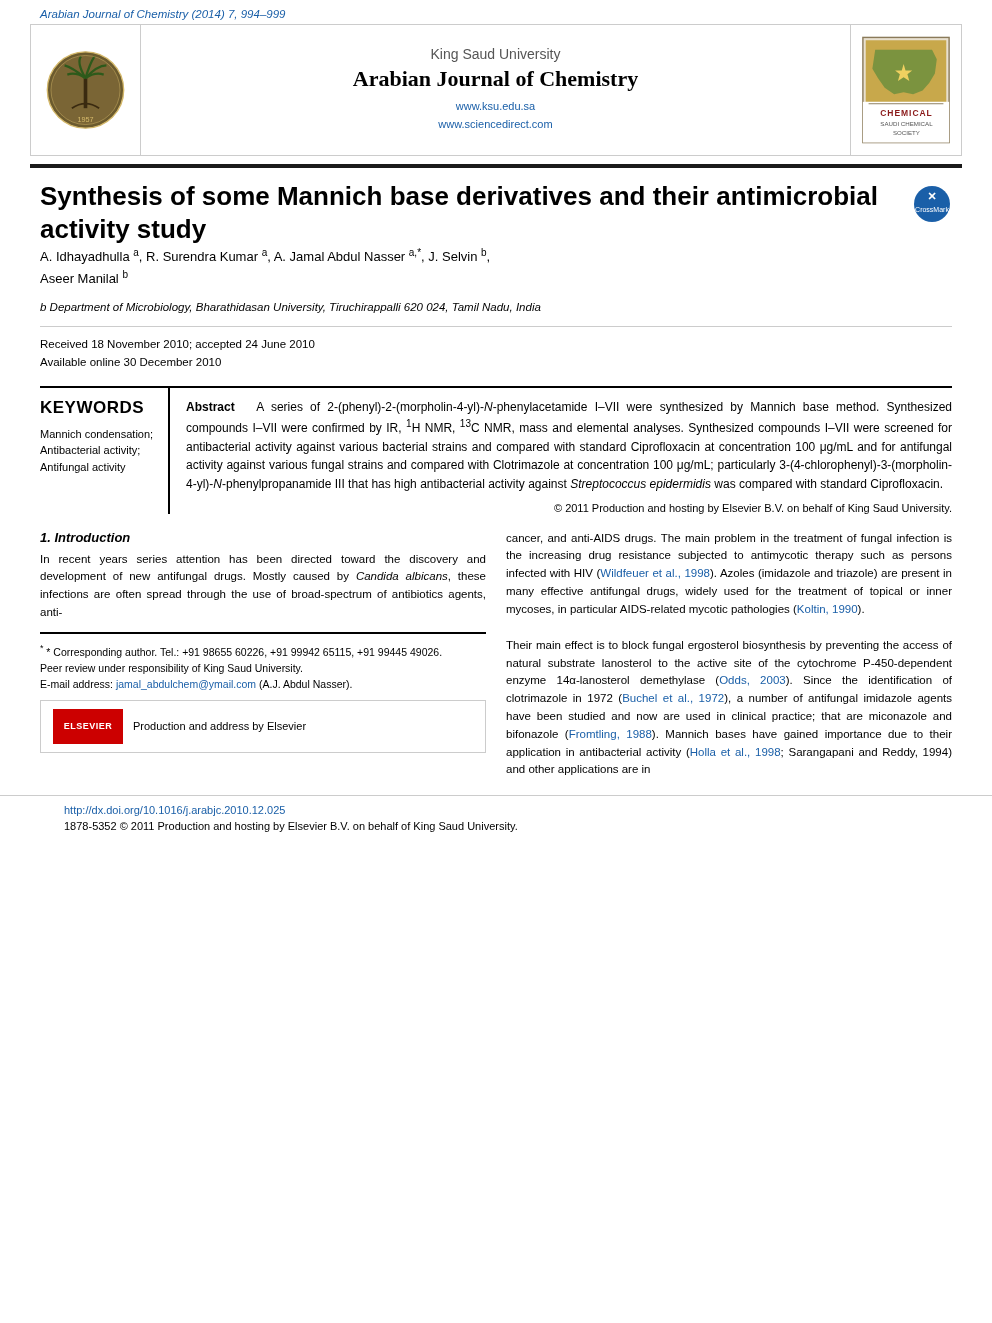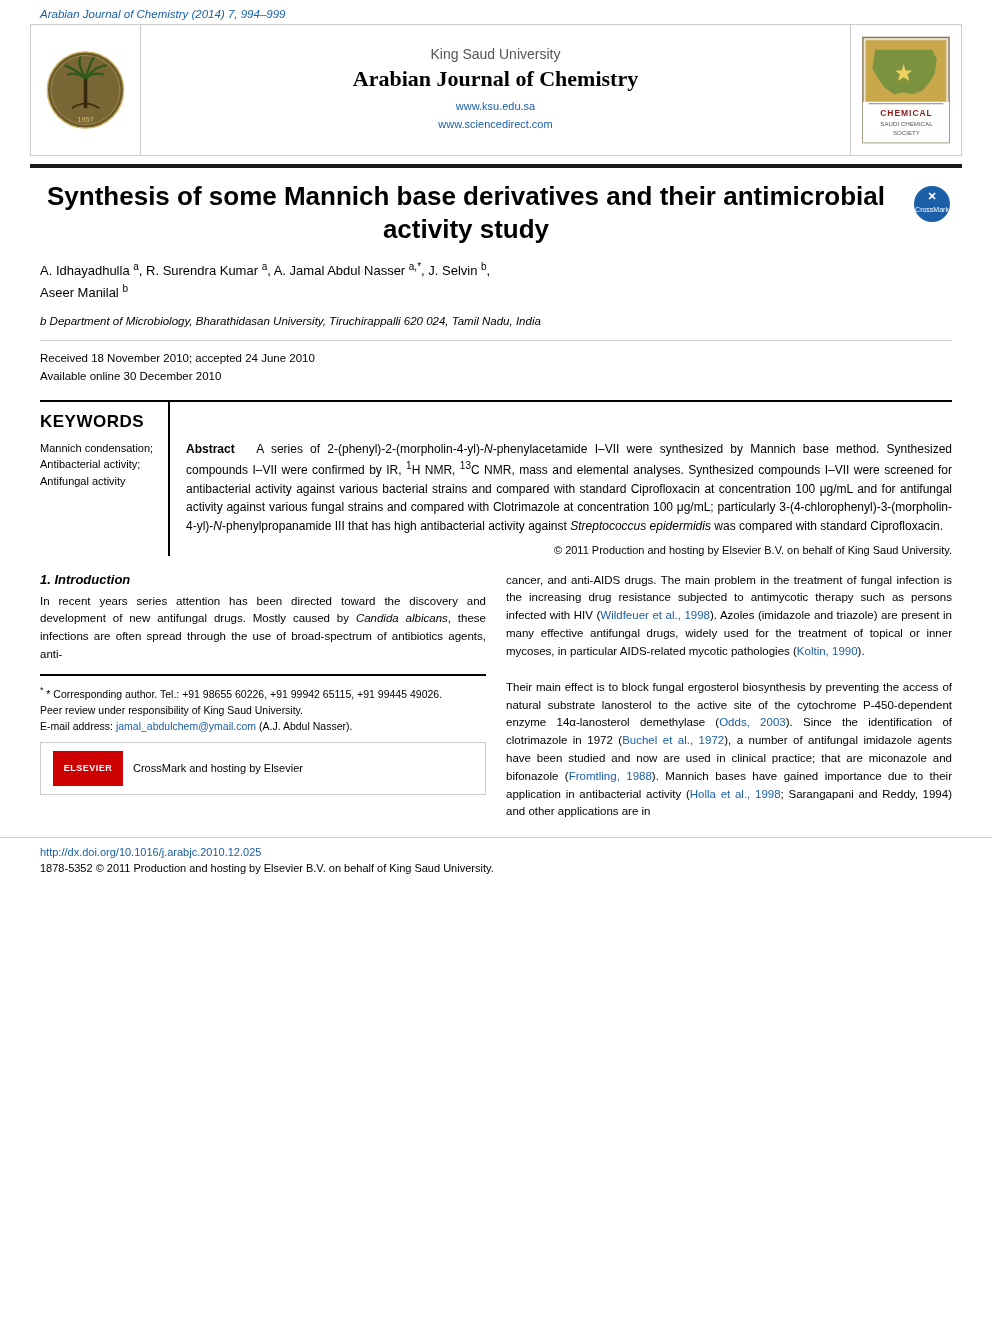--- a/index.html
+++ b/index.html
@@ -105,22 +105,20 @@
       letter-spacing: 1px;
       color: #000;
       border-bottom: 1px solid #999;
       padding-bottom: 4px;
       margin-bottom: 14px;
     }
     .article-title-row {
       display: flex;
       align-items: flex-start;
       justify-content: space-between;
-      margin-bottom: 14px;
-      text-align: center;
     }
     .article-title {
       font-size: 26px;
       font-weight: bold;
       font-family: Arial, Helvetica, sans-serif;
       line-height: 1.25;
       flex: 1;
       padding-right: 20px;
     }
     .crossmark {
@@ -186,21 +184,20 @@
     }
     .abstract-col {
       flex: 1;
       padding-top: 10px;
     }
     .abstract-text {
       font-size: 12px;
       font-family: Arial, sans-serif;
       line-height: 1.55;
       text-align: justify;
-      margin-top: 28px;
     }
     .abstract-text strong {
       font-weight: bold;
     }
     .abstract-text em {
       font-style: italic;
     }
     .copyright-line {
       font-size: 11px;
       font-family: Arial, sans-serif;
@@ -265,21 +262,21 @@
       font-family: Arial, sans-serif;
       letter-spacing: 0.5px;
     }
     .elsevier-text {
       font-size: 11px;
       color: #000;
       font-family: Arial, sans-serif;
     }
     
     .bottom-bar {
-      padding: 8px 40px;
+      padding: 8px 64px;
       border-top: 1px solid #ccc;
       margin-top: 10px;
     }
     .doi-link {
       font-size: 11px;
       color: #1a5fa8;
       font-family: Arial, sans-serif;
       display: block;
       margin-bottom: 4px;
     }
@@ -416,21 +413,21 @@
           </div>
           <div>Peer review under responsibility of King Saud University.</div>
           <div>
             <span>E-mail address:</span>
             <span style="color:#1a5fa8;"> <span>jamal_abdulchem@ymail.com</span></span>
             <span>(A.J. Abdul Nasser).</span>
           </div>
 
           <div class="elsevier-logo">
             <div class="elsevier-box">ELSEVIER</div>
-            <div class="elsevier-text">CrossMark and hosting by Elsevier</div>
+            <div class="elsevier-text">Production and address by Elsevier</div>
           </div>
         </div>
       </div>
 
       <div class="right-col">
         <div class="body-text">
           cancer, and anti-AIDS drugs. The main problem in the treatment of fungal infection is the increasing drug resistance subjected to antimycotic therapy such as persons infected with HIV (<span style="color:#1a5fa8;">Wildfeuer et al., 1998</span>). Azoles (imidazole and triazole) are present in many effective antifungal drugs, widely used for the treatment of topical or inner mycoses, in particular AIDS-related mycotic pathologies (<span style="color:#1a5fa8;">Koltin, 1990</span>).
         </div>
         <br>
         <div class="body-text">

